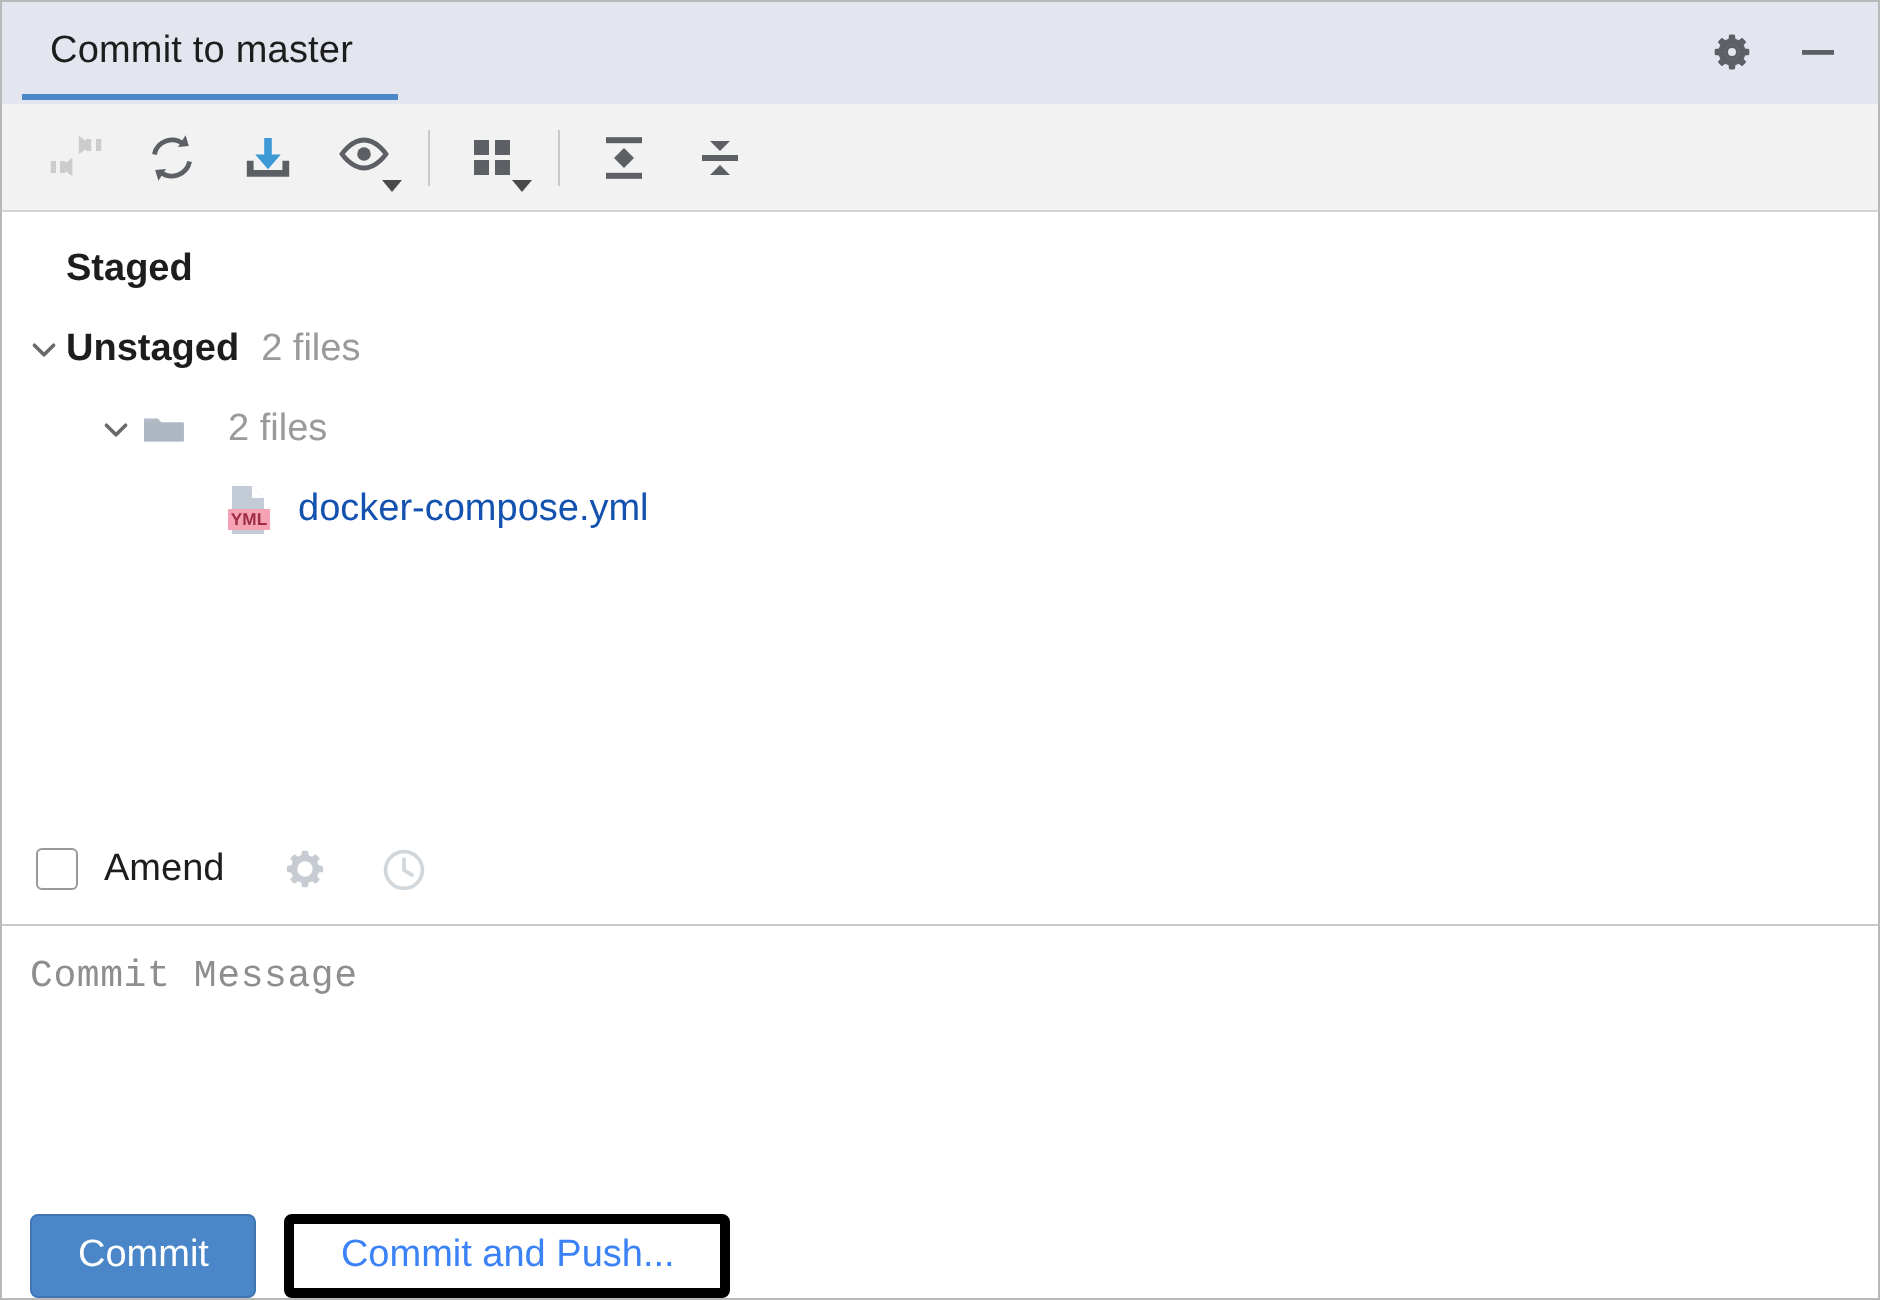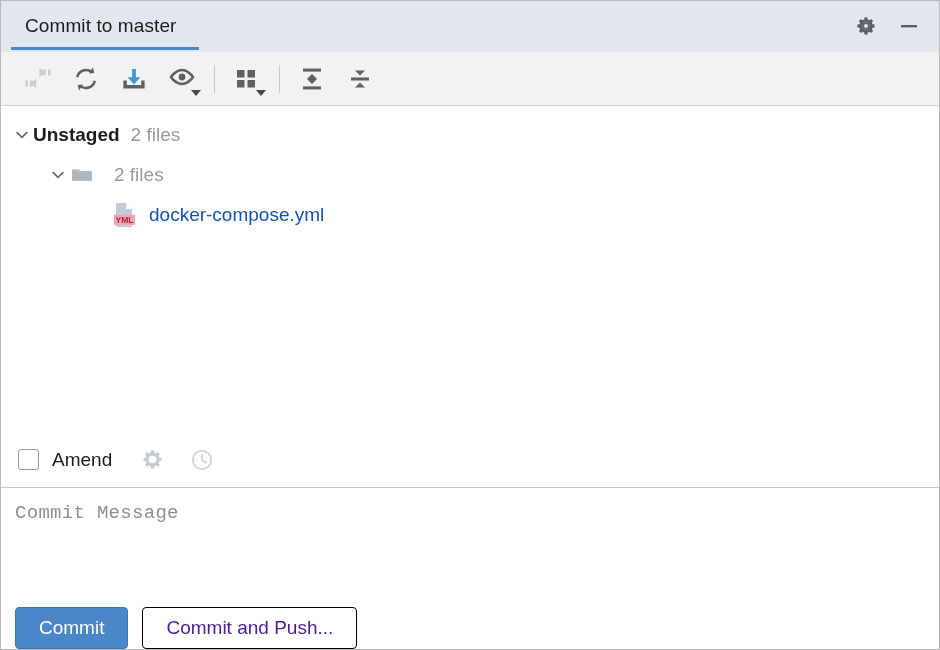--- a/index.html
+++ b/index.html
@@ -196,21 +196,21 @@
     color: #1d1d1d;
     margin-left: 13px;
     margin-right: 29px;
     cursor: default;
   }
   .amend-icons { display: flex; align-items: center; gap: 26px; }
 
   
   .msgpane {
     flex: 0 0 auto;
-    height: 162px;
+    height: 187px;
     border-top: 1px solid #c8c8c8;
     background: #ffffff;
     box-sizing: border-box;
     padding: 14px 16px 0 14px;
     display: flex;
     flex-direction: column;
   }
   .msg-placeholder {
     font-family: "Liberation Mono", monospace;
     font-size: 19px;
@@ -239,22 +239,22 @@
     white-space: nowrap;
   }
   .btn-primary {
     background: #4a86c8;
     color: #ffffff;
     border: 1px solid #3f76b2;
     padding: 0 23px;
   }
   .btn-default {
     background: #ffffff;
-    color: #4c1d95;
-    border: 1px solid #000000;
+    color: #3b82f6;
+    border: 5px solid #000000;
     padding: 0 23px;
   }
 </style>
 </head>
 <body>
 
 <div id="root">
 
   <div class="titlebar">
     <div class="tab">
@@ -354,20 +354,23 @@
           <path d="M14 9.5l-5-5h10z"></path>
           <path d="M14 16.5l5 5H9z"></path>
         </g>
       </svg>
     </span>
 
   </div>
 
   <div class="tree">
 
+    <div class="tree-row row-staged">
+      <span class="node-bold">Staged</span>
+    </div>
 
     <div class="tree-row row-unstaged">
       <span class="tw">
         <svg width="16" height="16" viewBox="0 0 16 16">
           <path d="M3.2 5.6L8 10.4l4.8-4.8" fill="none" stroke="#6a6a6a" stroke-width="1.8" stroke-linecap="round" stroke-linejoin="round"></path>
         </svg>
       </span>
       <span class="node-bold">Unstaged</span>
       <span class="count">2 files</span>
     </div>

